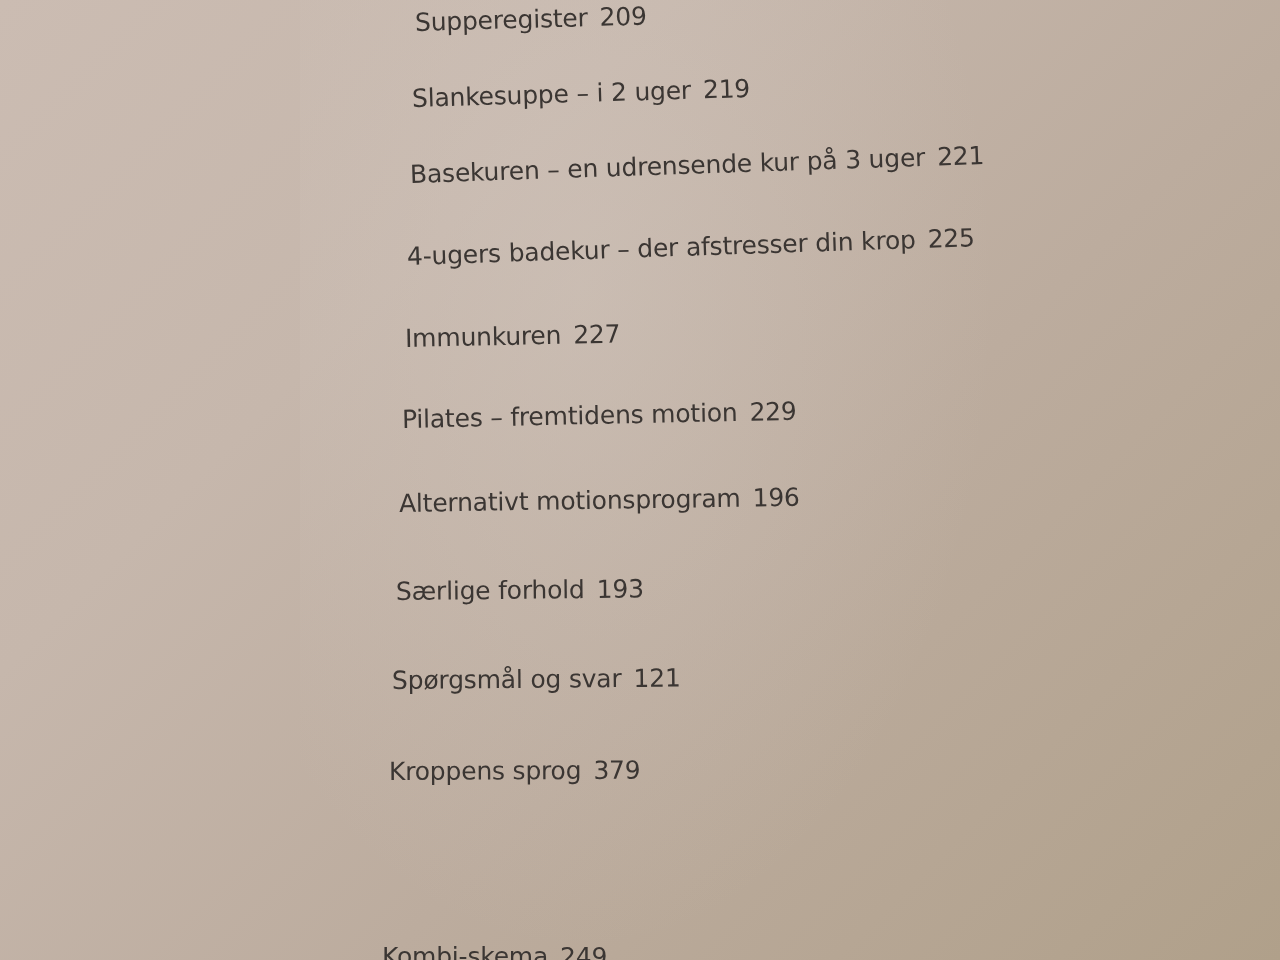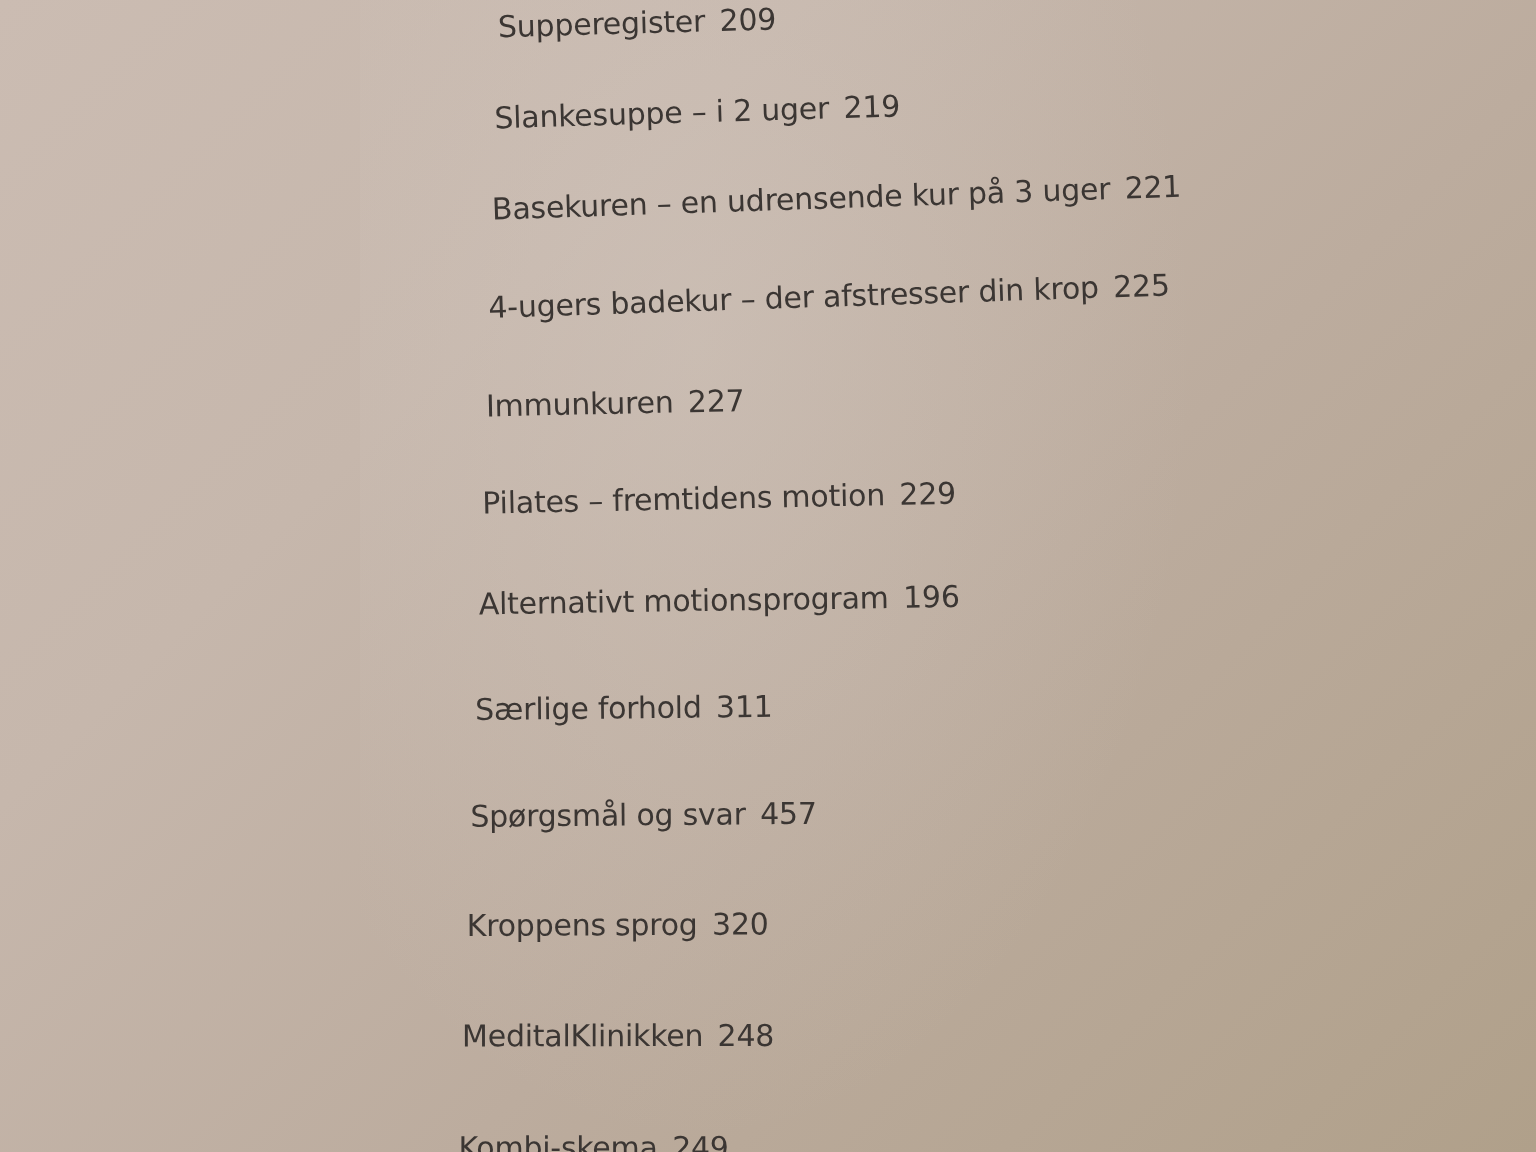--- a/index.html
+++ b/index.html
@@ -73,33 +73,30 @@
 
     <div class="toc-entry" style="left:402px; top:405px; transform:rotate(-1.2deg);">
       <span>Pilates – fremtidens motion</span><span class="page-num">229</span>
     </div>
 
     <div class="toc-entry" style="left:399px; top:489px; transform:rotate(-0.9deg);">
       <span>Alternativt motionsprogram</span><span class="page-num">196</span>
     </div>
 
     <div class="toc-entry" style="left:396px; top:577px; transform:rotate(-0.6deg);">
-      <span>Særlige forhold</span><span class="page-num">311</span>
+      <span>Særlige forhold</span><span class="page-num">193</span>
     </div>
 
     <div class="toc-entry" style="left:392px; top:666px; transform:rotate(-0.5deg);">
-      <span>Spørgsmål og svar</span><span class="page-num">457</span>
+      <span>Spørgsmål og svar</span><span class="page-num">121</span>
     </div>
 
     <div class="toc-entry" style="left:389px; top:757px; transform:rotate(-0.3deg);">
-      <span>Kroppens sprog</span><span class="page-num">320</span>
+      <span>Kroppens sprog</span><span class="page-num">379</span>
     </div>
 
-    <div class="toc-entry" style="left:385px; top:849px; transform:rotate(-0.1deg);">
-      <span>MeditalKlinikken</span><span class="page-num">248</span>
-    </div>
 
     <div class="toc-entry" style="left:382px; top:942px; transform:rotate(0deg);">
       <span>Kombi-skema</span><span class="page-num">249</span>
     </div>
 
   </div>
 </div>
 
 </body></html>

